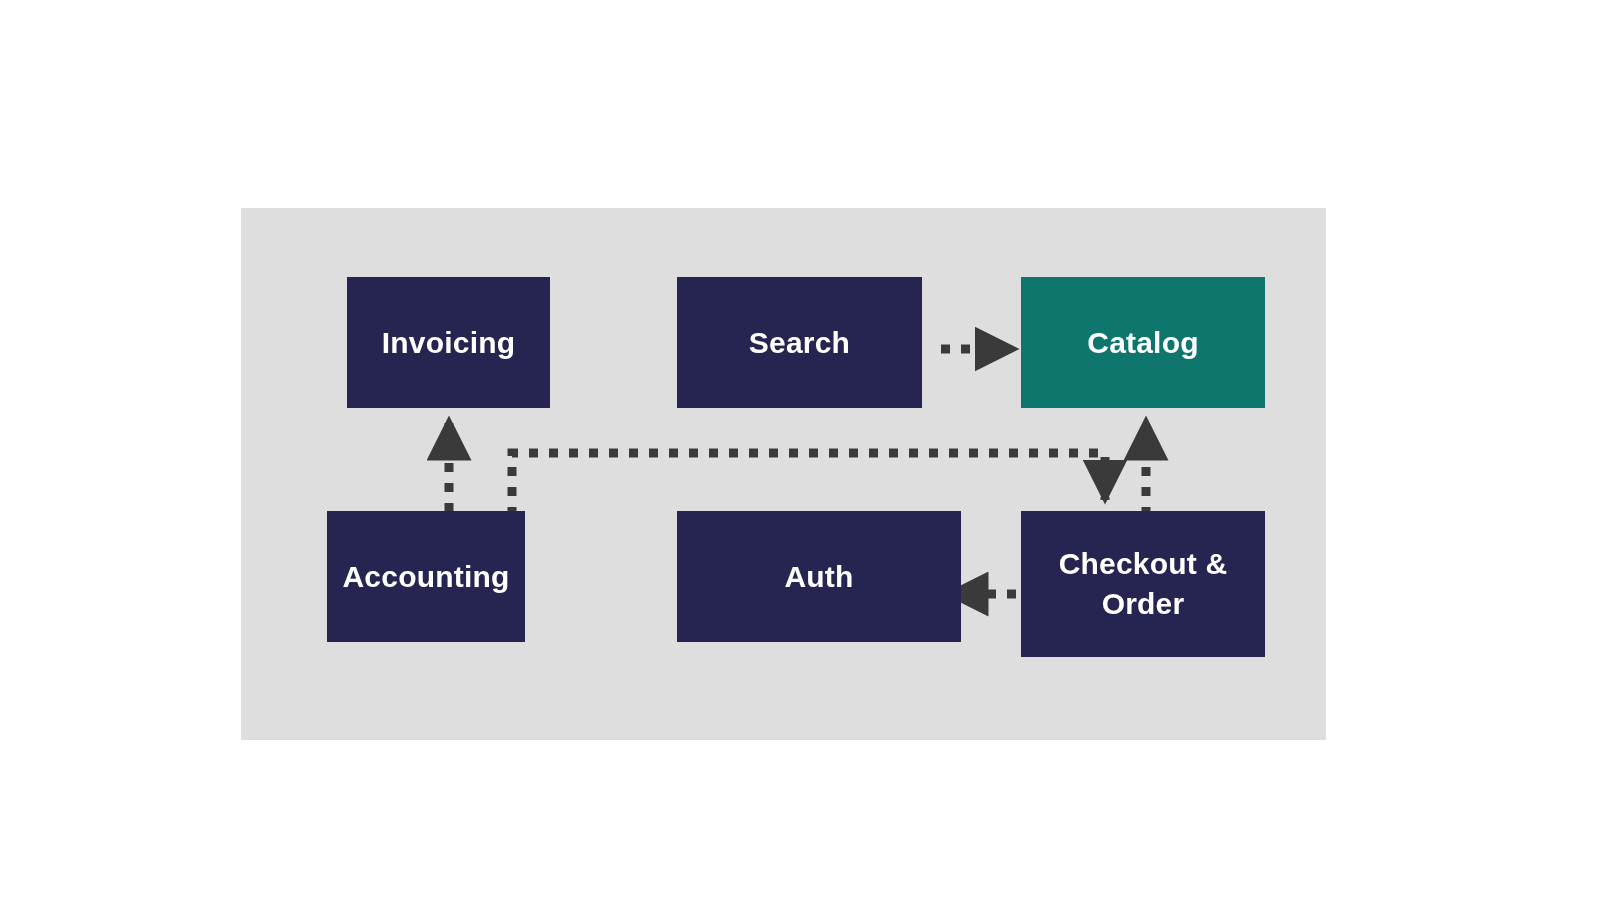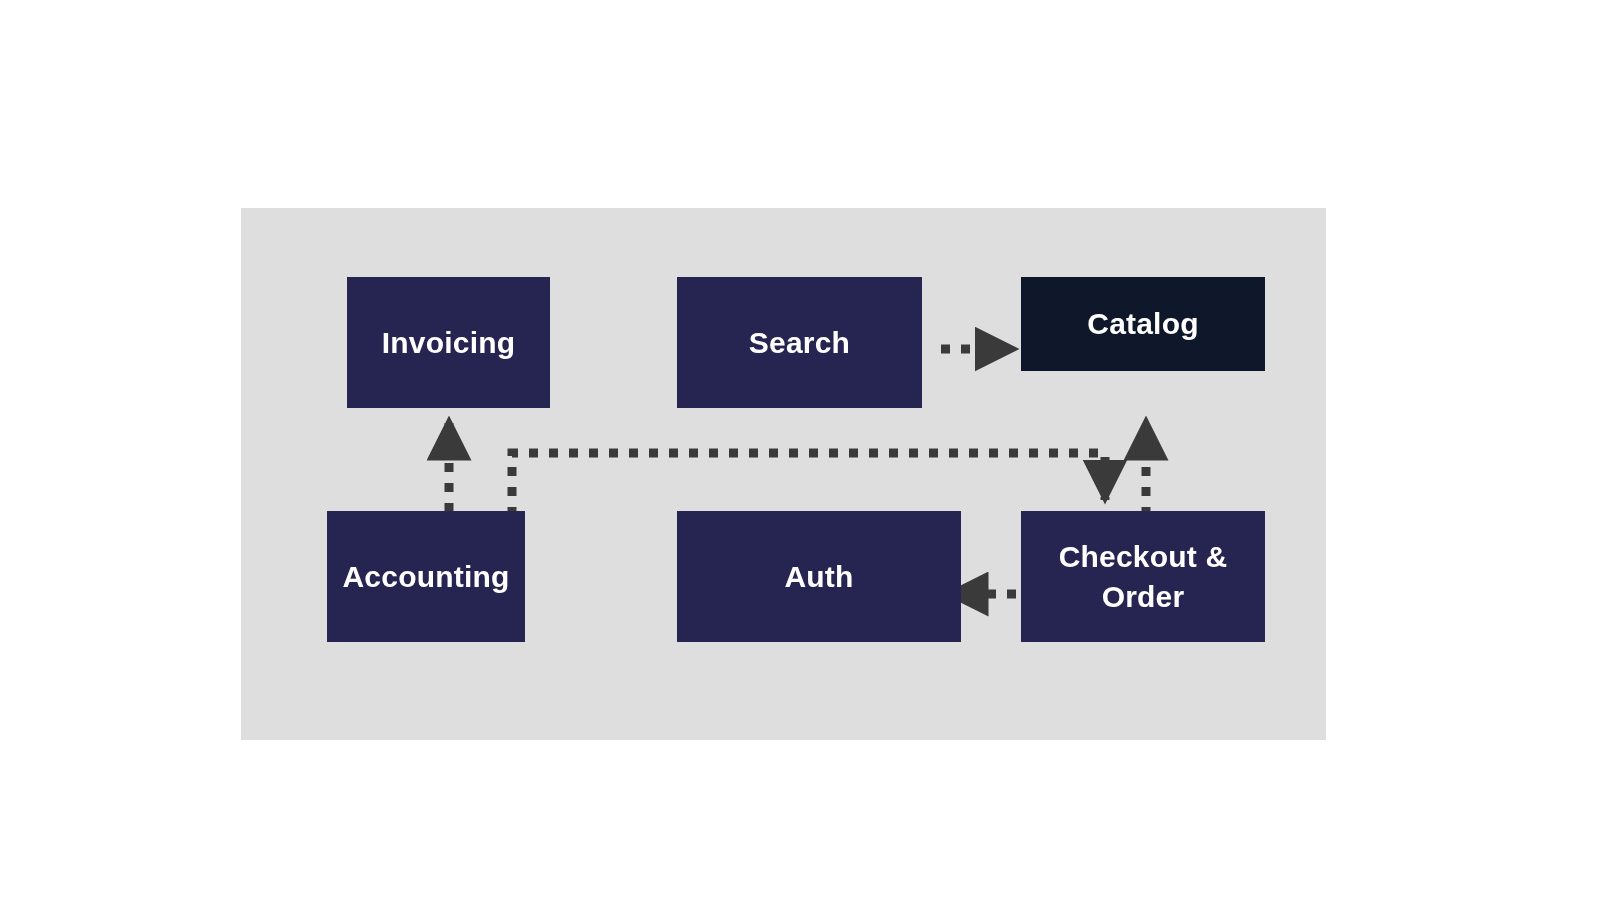--- a/index.html
+++ b/index.html
@@ -87,30 +87,30 @@
   </svg>
 
   <div class="node" style="left: 347px; top: 277px; width: 203px; height: 131px; background: rgb(38, 36, 80); color: rgb(255, 255, 255);">
     <span class="node-label">Invoicing</span>
   </div>
 
   <div class="node" style="left: 677px; top: 277px; width: 245px; height: 131px; background: rgb(38, 36, 80); color: rgb(255, 255, 255); text-align: center;">
     <span class="node-label">Search</span>
   </div>
 
-  <div class="node" style="left: 1021px; top: 277px; width: 244px; height: 94px; background: #0f172a; color: rgb(255, 255, 255);">
+  <div class="node" style="left: 1021px; top: 277px; width: 244px; height: 131px; background: #0f766e; color: rgb(255, 255, 255);">
     <span class="node-label">Catalog</span>
   </div>
 
   <div class="node" style="left: 327px; top: 511px; width: 198px; height: 131px; background: rgb(38, 36, 80); color: rgb(255, 255, 255);">
     <span class="node-label">Accounting</span>
   </div>
 
   <div class="node" style="left: 677px; top: 511px; width: 284px; height: 131px; background: rgb(38, 36, 80); color: rgb(255, 255, 255);">
     <span class="node-label">Auth</span>
   </div>
 
-  <div class="node" style="left: 1021px; top: 511px; width: 244px; height: 131px; background: rgb(38, 36, 80); color: rgb(255, 255, 255);">
+  <div class="node" style="left: 1021px; top: 511px; width: 244px; height: 146px; background: rgb(38, 36, 80); color: rgb(255, 255, 255);">
     <span class="node-label">Checkout &amp;
 Order</span>
   </div>
 
 </div>
 
 </body></html>

